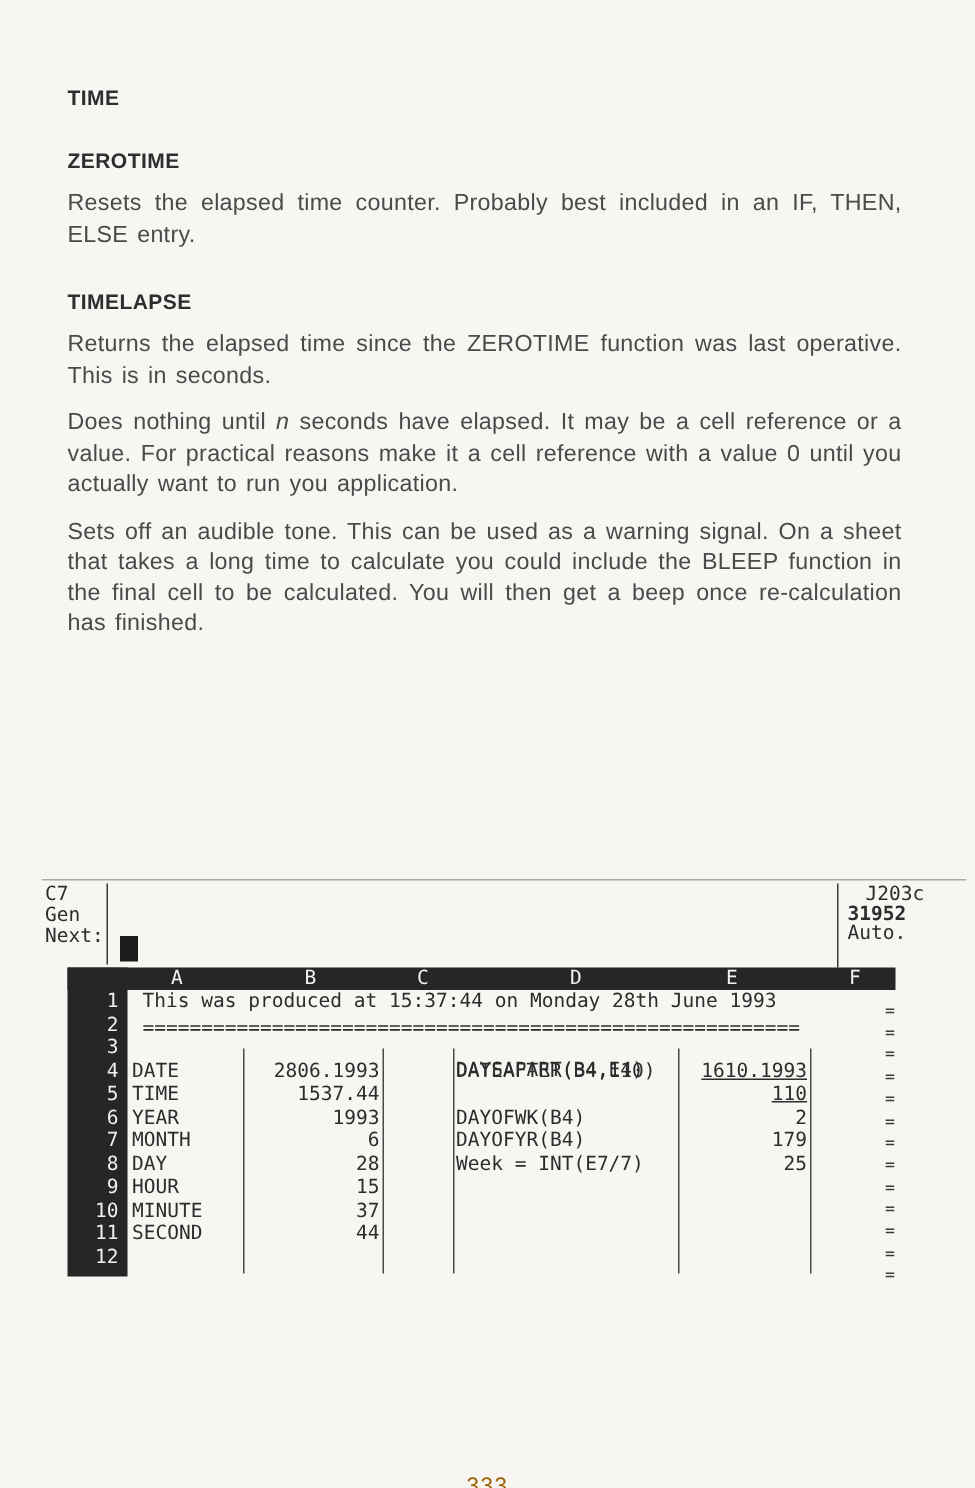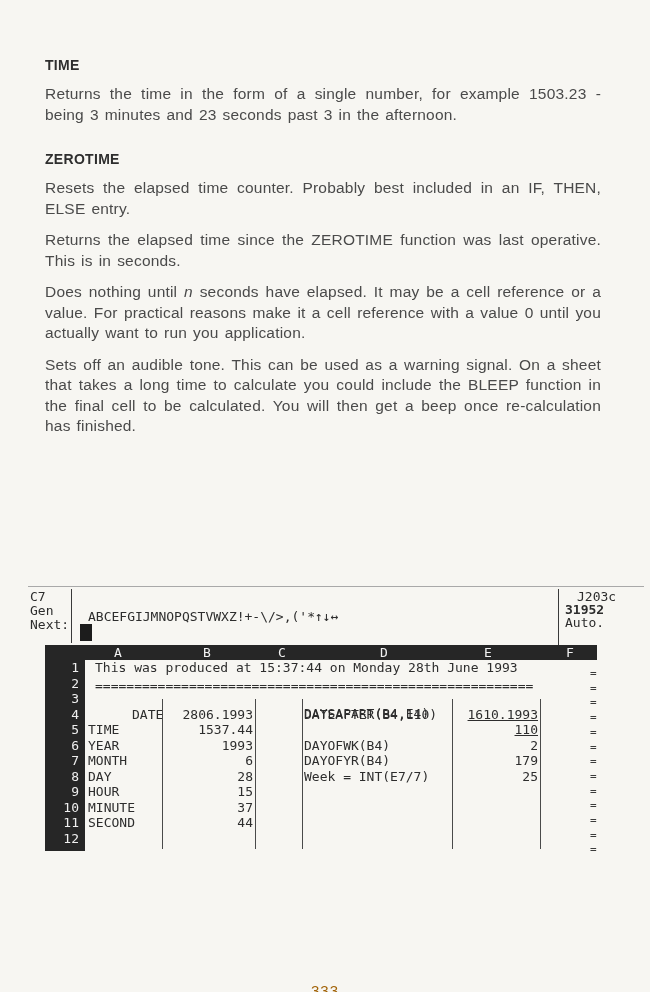--- a/index.html
+++ b/index.html
@@ -51,40 +51,39 @@
     position:absolute;left:0;right:0;top:982px;
     text-align:center;font-size:15px;color:#a16207;
     letter-spacing:1px;
   }
 </style>
 </head>
 <body>
 
 <div class="doc">
   <h3>TIME</h3>
-  <p>Returns the time in the form of a single number, for example 1503.23 - being 3 minutes and 23 seconds past 3 in the afternoon.</p>
 
   <h3>ZEROTIME</h3>
   <p>Resets the elapsed time counter. Probably best included in an IF, THEN, ELSE entry.</p>
 
+  <h3>TIMELAPSE</h3>
   <p>Returns the elapsed time since the ZEROTIME function was last operative. This is in seconds.</p>
 
   <p><span>Does nothing until </span><em>n</em><span> seconds have elapsed. It may be a cell reference or a value. For practical reasons make it a cell reference with a value 0 until you actually want to run you application.</span></p>
 
   <p>Sets off an audible tone. This can be used as a warning signal. On a sheet that takes a long time to calculate you could include the BLEEP function in the final cell to be calculated. You will then get a beep once re-calculation has finished.</p>
 </div>
 
 <div class="sheet">
 
   <div class="abs" style="left:2px;top:3px;">C7</div>
   <div class="abs" style="left:2px;top:17px;">Gen</div>
   <div class="abs" style="left:2px;top:31px;">Next:</div>
   <div class="statline" style="left:43px;top:2px;height:54px;"></div>
   <div class="cursorblk" style="left:52px;top:37px;width:12px;height:17px;"></div>
-  <div class="abs" style="left:60px;top:23px;">ABCEFGIJMNOPQSTVWXZ!+-\/&gt;,('*↑↓↔</div>
 
   <div class="statline" style="left:530px;top:2px;height:56px;"></div>
   <div class="abs" style="left:537px;top:3px;line-height:13px;margin-left:12px;">J203c</div>
   <div class="abs" style="left:537px;top:16px;line-height:13px;font-weight:bold;">31952</div>
   <div class="abs" style="left:537px;top:29px;line-height:13px;">Auto.</div>
 
   <div class="bar" style="left:17px;top:58px;width:552px;height:15px;" id="colbar">
       <div class="collabel" style="left:69px;top:1px;">A</div>
       <div class="collabel" style="left:158px;top:1px;">B</div>
       <div class="collabel" style="left:233px;top:1px;">C</div>
@@ -103,21 +102,21 @@
       <div class="rownum" style="left:0;top:124.5px;width:34px;">8</div>
       <div class="rownum" style="left:0;top:140px;width:34px;">9</div>
       <div class="rownum" style="left:0;top:155.5px;width:34px;">10</div>
       <div class="rownum" style="left:0;top:171px;width:34px;">11</div>
       <div class="rownum" style="left:0;top:186.5px;width:34px;">12</div>
     </div>
 
   <div id="grid">
       <div class="cellL" style="left:67px;top:74px;">This was produced at 15:37:44 on Monday 28th June 1993</div>
       <div class="cellL" style="left:67px;top:91.5px;">========================================================</div>
-      <div class="cellL" style="left:60px;top:120.5px;margin-left:44px;">DATE</div>
+      <div class="cellL" style="left:60px;top:120.5px;">DATE</div>
       <div class="cellR" style="left:60px;top:120.5px;width:165px;">2806.1993</div>
       <div class="cellL" style="left:276px;top:120.5px;">DATEAFTER(B4,110)</div>
       <div class="cellR" style="left:278px;top:120.5px;width:232px;text-decoration:underline;">1610.1993</div>
       <div class="cellL" style="left:60px;top:136px;">TIME</div>
       <div class="cellR" style="left:60px;top:136px;width:165px;">1537.44</div>
       <div class="cellL" style="left:276px;top:120px;">DAYSAPART(B4,E4)</div>
       <div class="cellR" style="left:278px;top:136px;width:232px;text-decoration:underline;">110</div>
       <div class="cellL" style="left:60px;top:151.5px;">YEAR</div>
       <div class="cellR" style="left:60px;top:151.5px;width:165px;">1993</div>
       <div class="cellL" style="left:276px;top:151.5px;">DAYOFWK(B4)</div>

